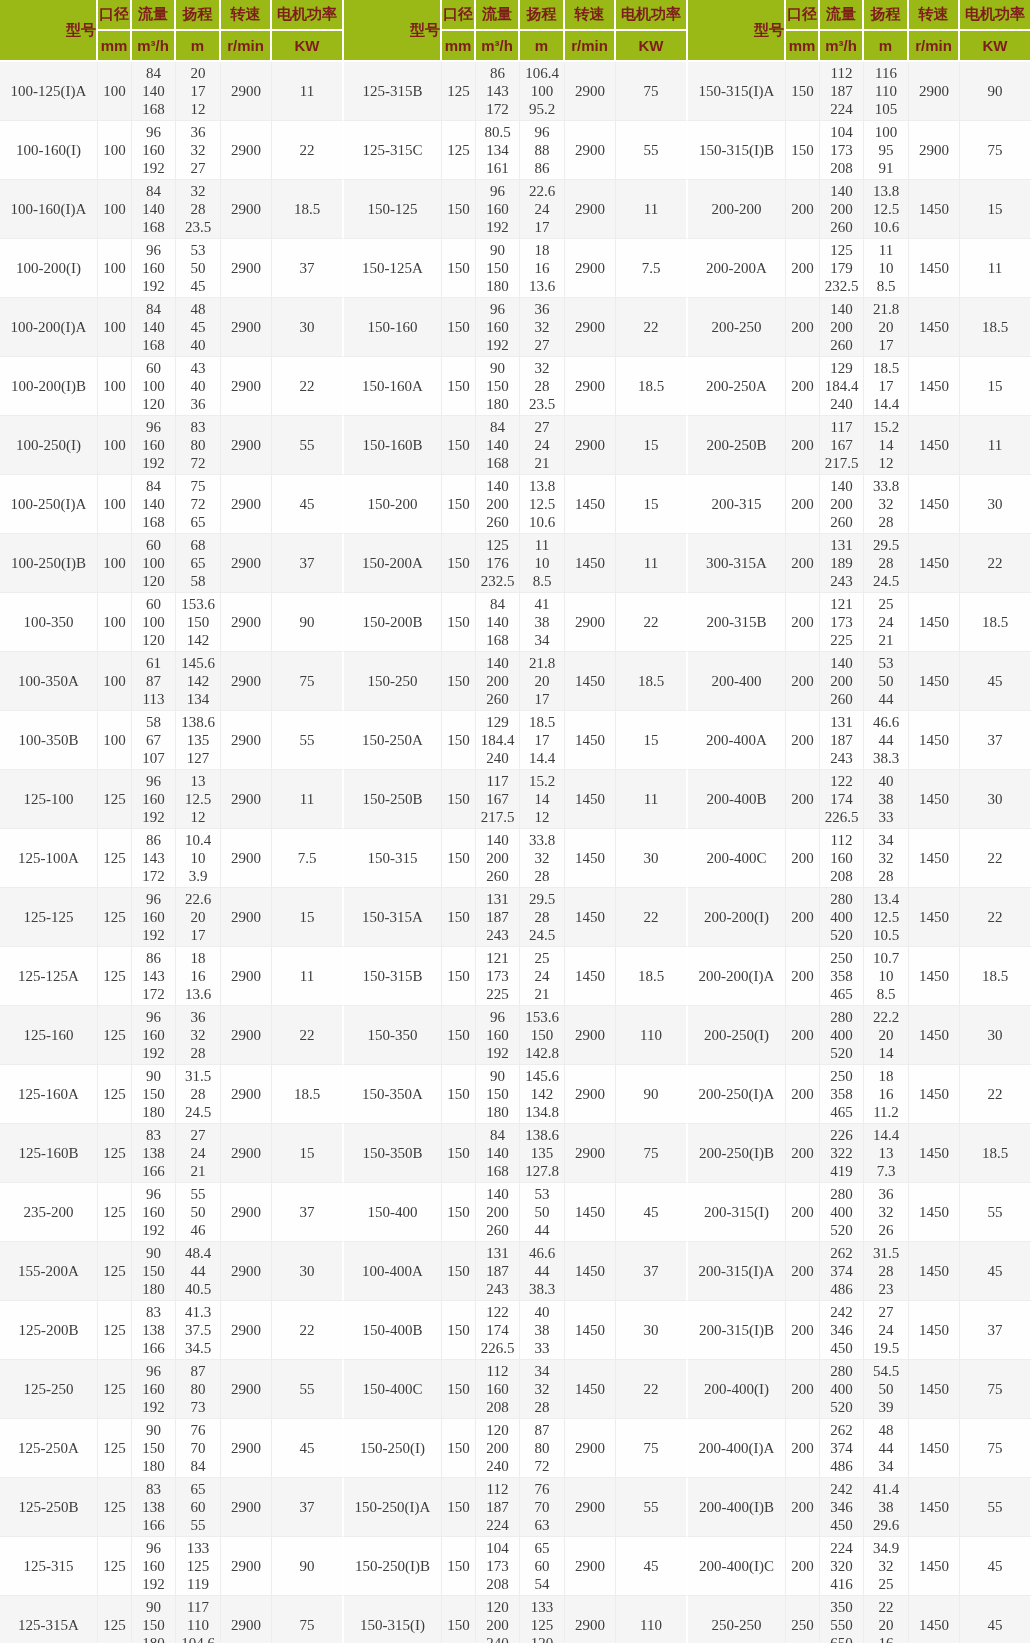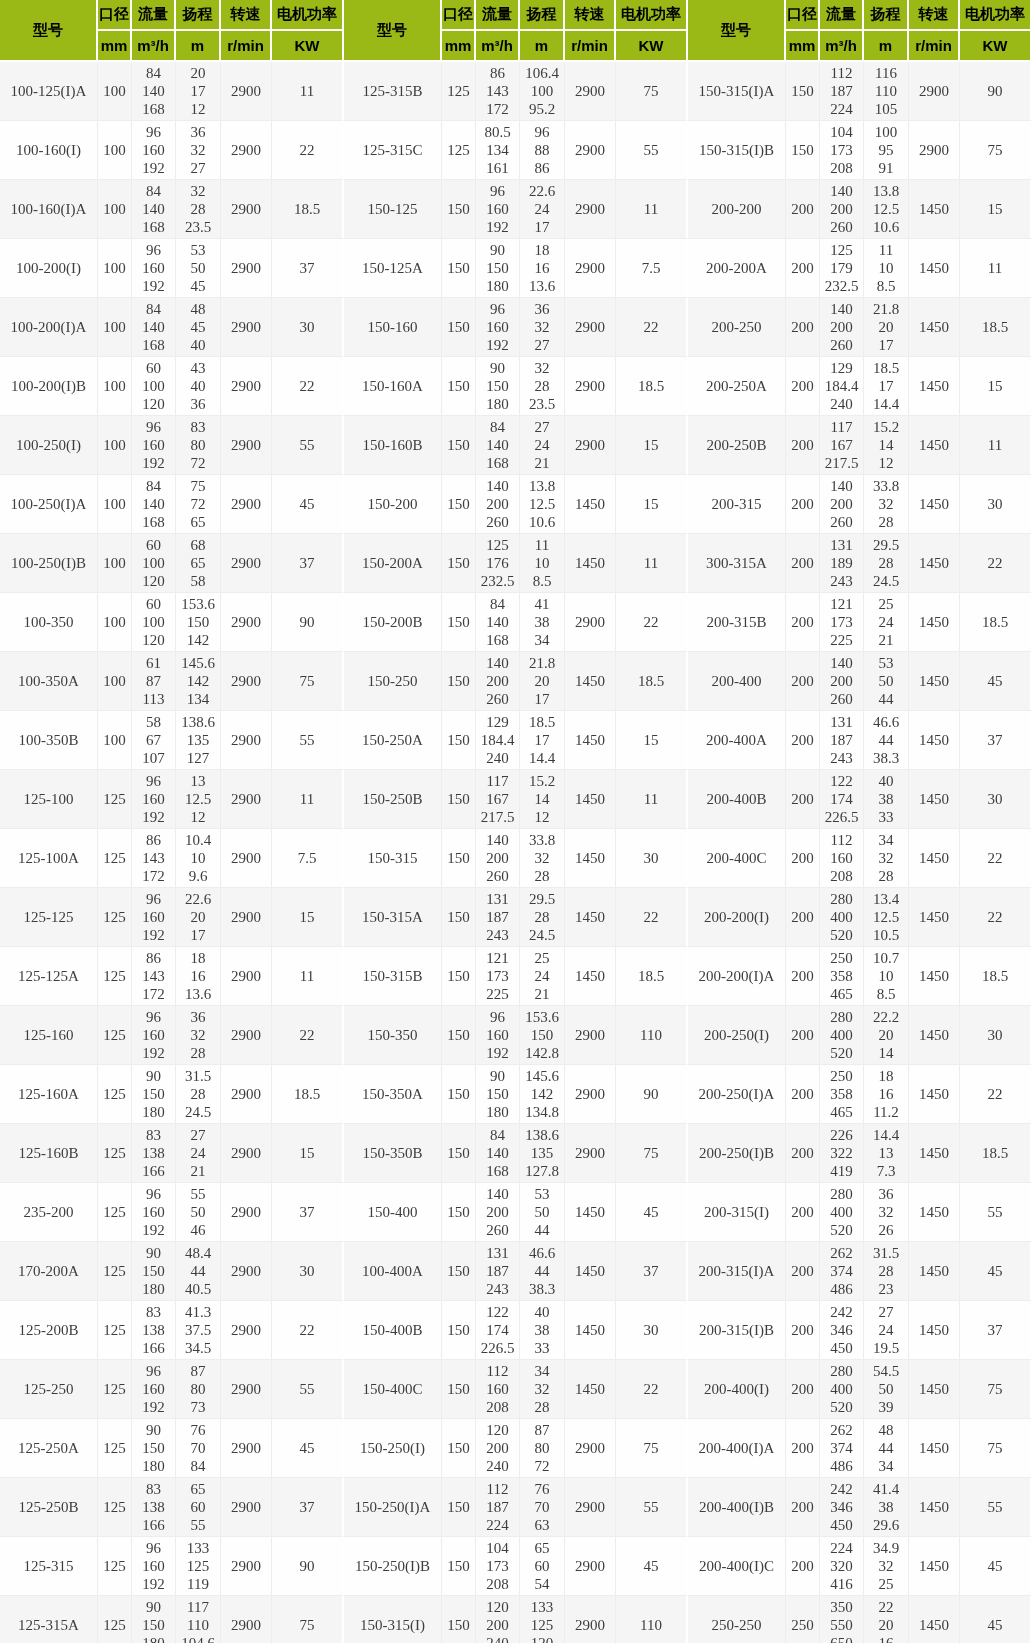--- a/index.html
+++ b/index.html
@@ -8,30 +8,30 @@
   table.spec {
     border-collapse: separate;
     border-spacing: 0;
     table-layout: fixed;
     width: 344px;
     flex: 0 0 344px;
   }
   table.spec th, table.spec td { box-sizing: border-box; text-align: center; vertical-align: middle; }
   table.spec th {
     background: #9ab816;
-    color: #000000;
+    color: #7f1d1d;
     font-family: "Liberation Sans", sans-serif;
     font-weight: bold;
     font-size: 15px;
     height: 31px;
     padding: 0;
     border-right: 2px solid #ffffff;
     border-bottom: 2px solid #ffffff;
   }
-  table.spec th.model-h { height: 62px; }
+  table.spec th.model-h { height: 62px; text-align: right; }
   table.spec td {
     font-family: "Liberation Serif", serif;
     font-size: 15px;
     color: #3d3d3d;
     line-height: 18px;
     padding: 2px 0;
     border-right: 1px solid #ededed;
     border-bottom: 1px solid #ededed;
     height: 58px;
   }
@@ -283,21 +283,21 @@
           <td>125-100A</td>
           <td>125</td>
           <td>
             <div>86</div>
             <div>143</div>
             <div>172</div>
           </td>
           <td>
             <div>10.4</div>
             <div>10</div>
-            <div>9.6</div>
+            <div>3.9</div>
           </td>
           <td>2900</td>
           <td>7.5</td>
         </tr>
         <tr>
           <td>125-125</td>
           <td>125</td>
           <td>
             <div>96</div>
             <div>160</div>
@@ -385,21 +385,21 @@
           </td>
           <td>
             <div>55</div>
             <div>50</div>
             <div>46</div>
           </td>
           <td>2900</td>
           <td>37</td>
         </tr>
         <tr>
-          <td>170-200A</td>
+          <td>155-200A</td>
           <td>125</td>
           <td>
             <div>90</div>
             <div>150</div>
             <div>180</div>
           </td>
           <td>
             <div>48.4</div>
             <div>44</div>
             <div>40.5</div>

